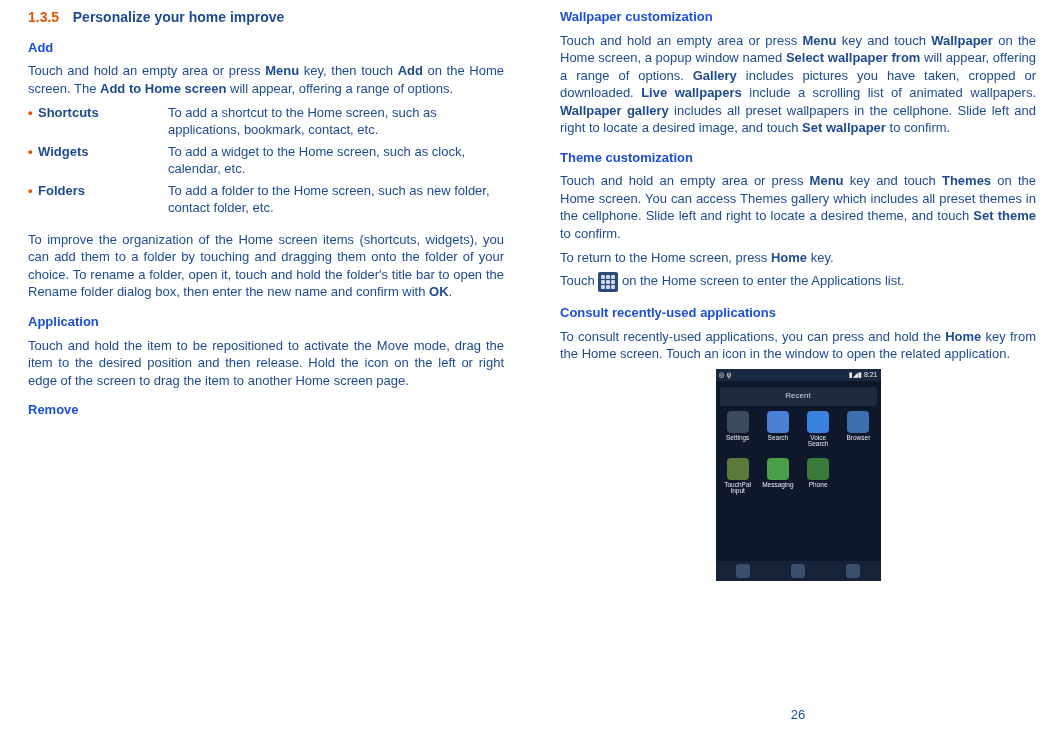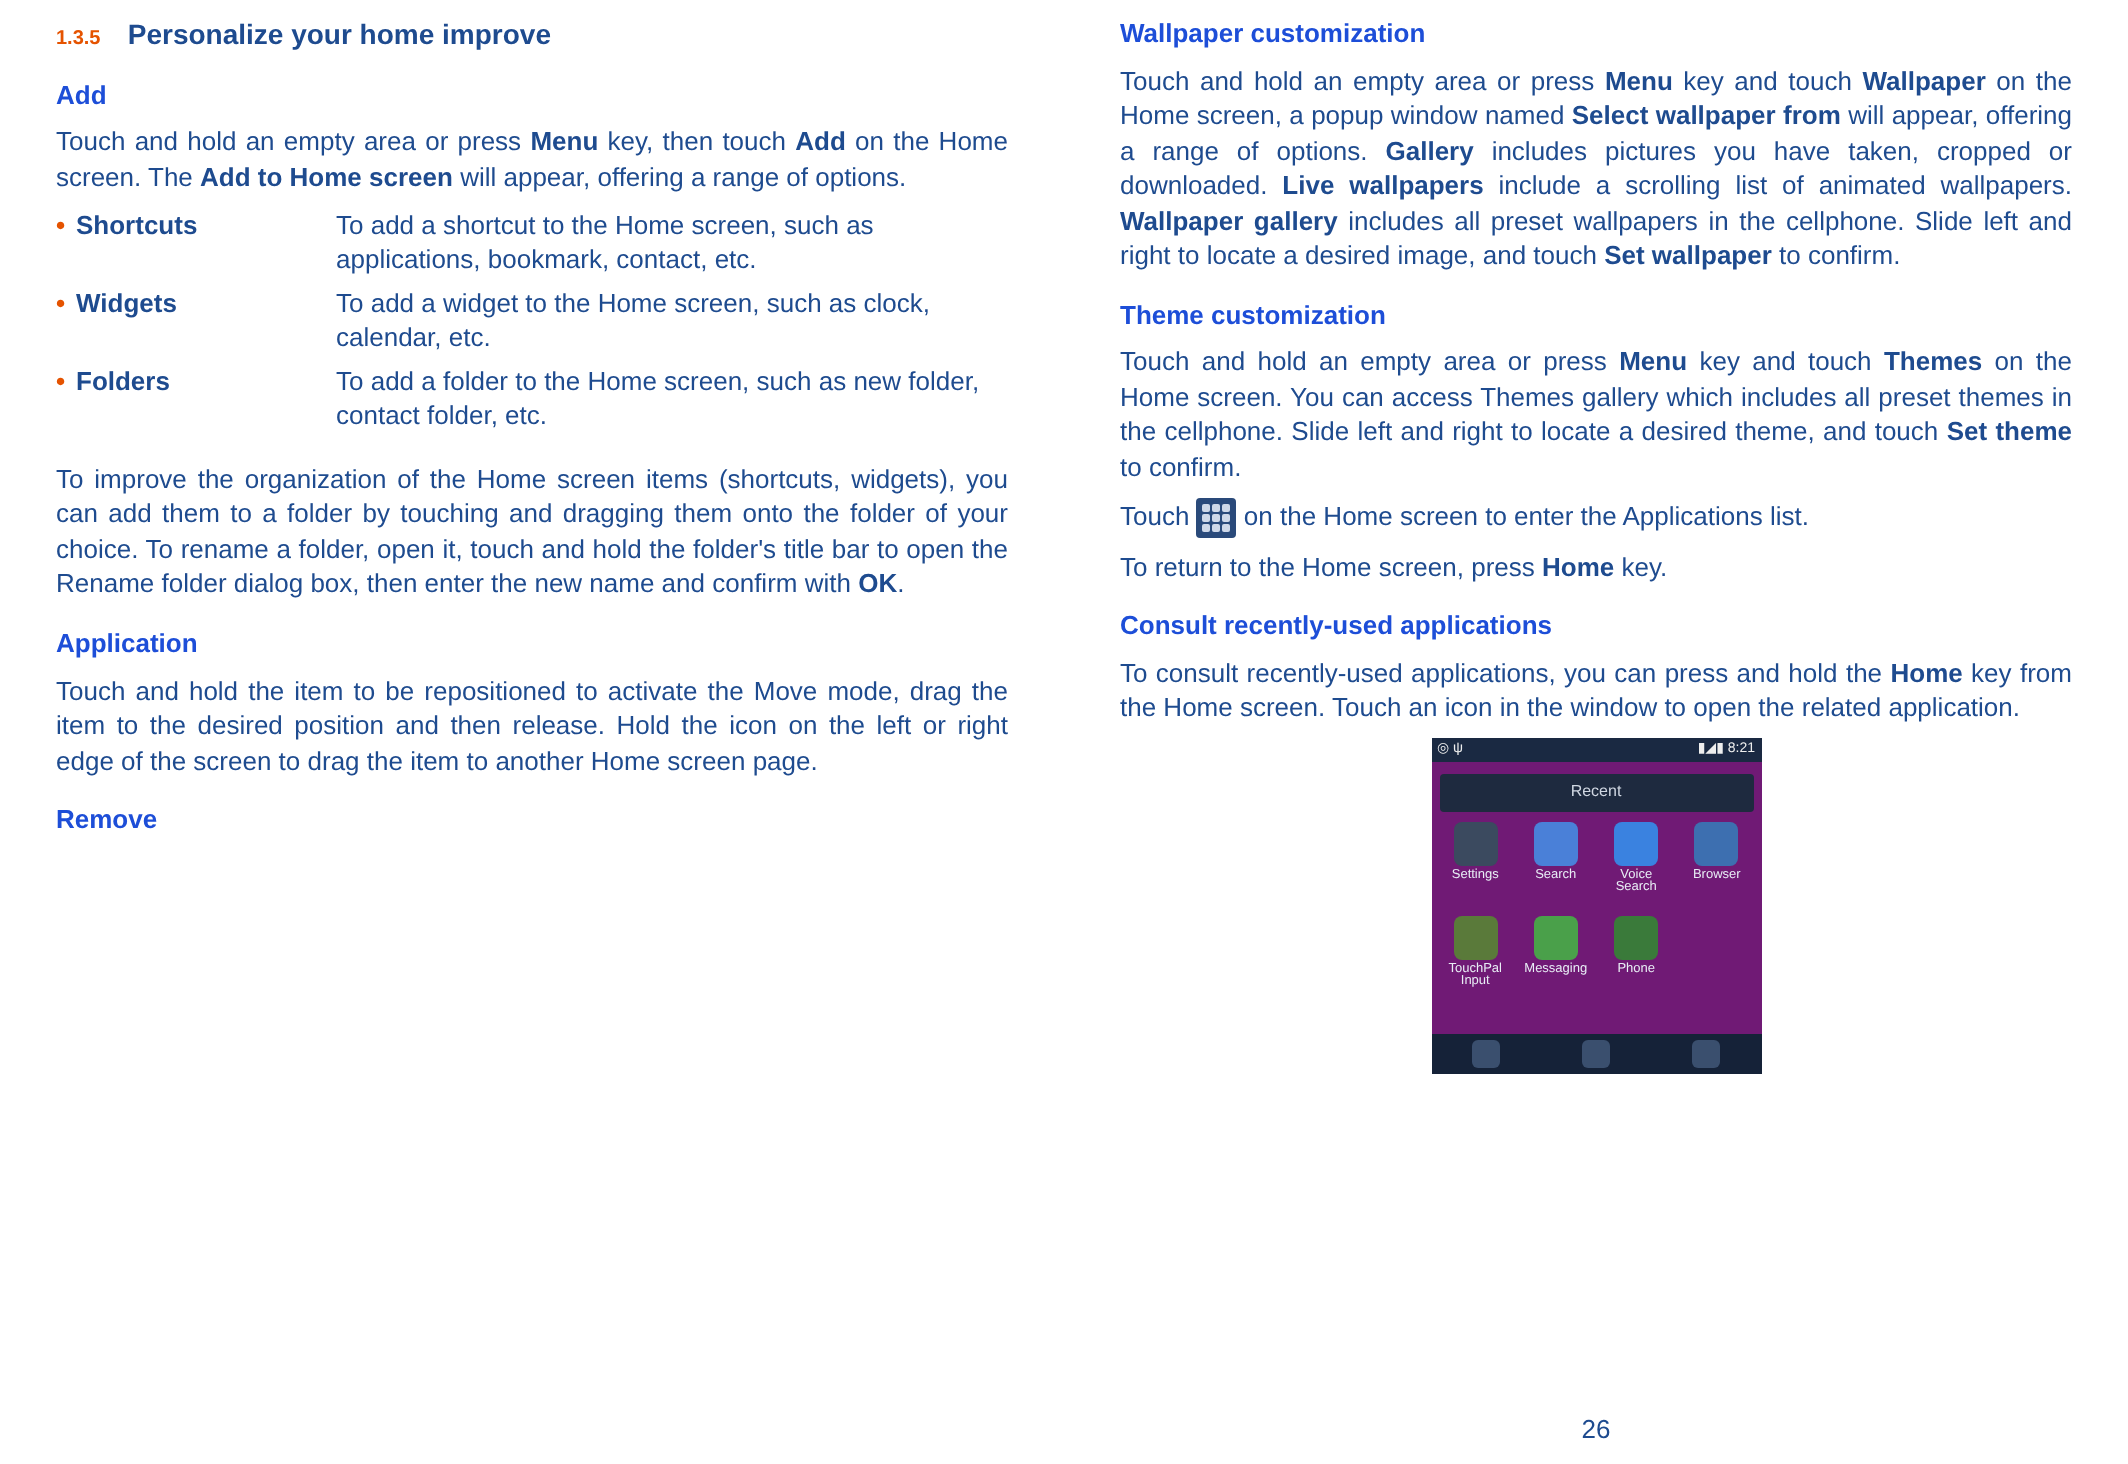--- a/index.html
+++ b/index.html
@@ -21,21 +21,21 @@
     width: 50%;
     padding: 8px 28px 8px 28px;
     box-sizing: border-box;
     position: relative;
     font-size: 13px;
     line-height: 1.35;
   }
   .section-num {
     color: #e55300;
     font-weight: bold;
-    font-size: 10px;
+    font-size: 14px;
     display: inline;
   }
   .section-title {
     color: #1e4b8f;
     font-weight: bold;
     font-size: 14px;
     display: inline;
     margin-left: 10px;
   }
   .subhead {
@@ -105,23 +105,23 @@
   .icon-inline .d2 { top: 3px; left: 8px; }
   .icon-inline .d3 { top: 3px; left: 13px; }
   .icon-inline .d4 { top: 8px; left: 3px; }
   .icon-inline .d5 { top: 8px; left: 8px; }
   .icon-inline .d6 { top: 8px; left: 13px; }
   .icon-inline .d7 { top: 13px; left: 3px; }
   .icon-inline .d8 { top: 13px; left: 8px; }
   .icon-inline .d9 { top: 13px; left: 13px; }
   .screenshot {
     width: 165px;
-    height: 168px;
+    height: 212px;
     margin: 6px auto 0 auto;
-    background: #701a75;
+    background: #0f172a;
     position: relative;
     display: block;
   }
   .statusbar {
     height: 12px;
     background: #1a2942;
     display: flex;
     justify-content: space-between;
     align-items: center;
     padding: 0 3px;
@@ -226,25 +226,25 @@
       <span>Touch and hold an empty area or press </span><span class="bold">Menu</span><span> key and touch </span><span class="bold">Wallpaper</span><span> on the Home screen, a popup window named </span><span class="bold">Select wallpaper from</span><span> will appear, offering a range of options. </span><span class="bold">Gallery</span><span> includes pictures you have taken, cropped or downloaded. </span><span class="bold">Live wallpapers</span><span> include a scrolling list of animated wallpapers. </span><span class="bold">Wallpaper gallery</span><span> includes all preset wallpapers in the cellphone. Slide left and right to locate a desired image, and touch </span><span class="bold">Set wallpaper</span><span> to confirm.</span>
     </p>
 
     <div class="subhead">Theme customization</div>
     <p>
       <span>Touch and hold an empty area or press </span><span class="bold">Menu</span><span> key and touch </span><span class="bold">Themes</span><span> on the Home screen. You can access Themes gallery which includes all preset themes in the cellphone. Slide left and right to locate a desired theme, and touch </span><span class="bold">Set theme</span><span> to confirm.</span>
     </p>
 
 
     <p>
+      <span>To return to the Home screen, press </span><span class="bold">Home</span><span> key.</span>
+    </p>
+
+    <p>
       <span>Touch </span><span class="icon-inline"><span class="d d1"></span><span class="d d2"></span><span class="d d3"></span><span class="d d4"></span><span class="d d5"></span><span class="d d6"></span><span class="d d7"></span><span class="d d8"></span><span class="d d9"></span></span><span> on the Home screen to enter the Applications list.</span>
-    </p>
-
-    <p>
-      <span>To return to the Home screen, press </span><span class="bold">Home</span><span> key.</span>
     </p>
 
     <div class="subhead">Consult recently-used applications</div>
     <p>
       <span>To consult recently-used applications, you can press and hold the </span><span class="bold">Home</span><span> key from the Home screen. Touch an icon in the window to open the related application.</span>
     </p>
 
     <div class="screenshot">
       <div class="statusbar">
         <span>◎ ψ</span>

